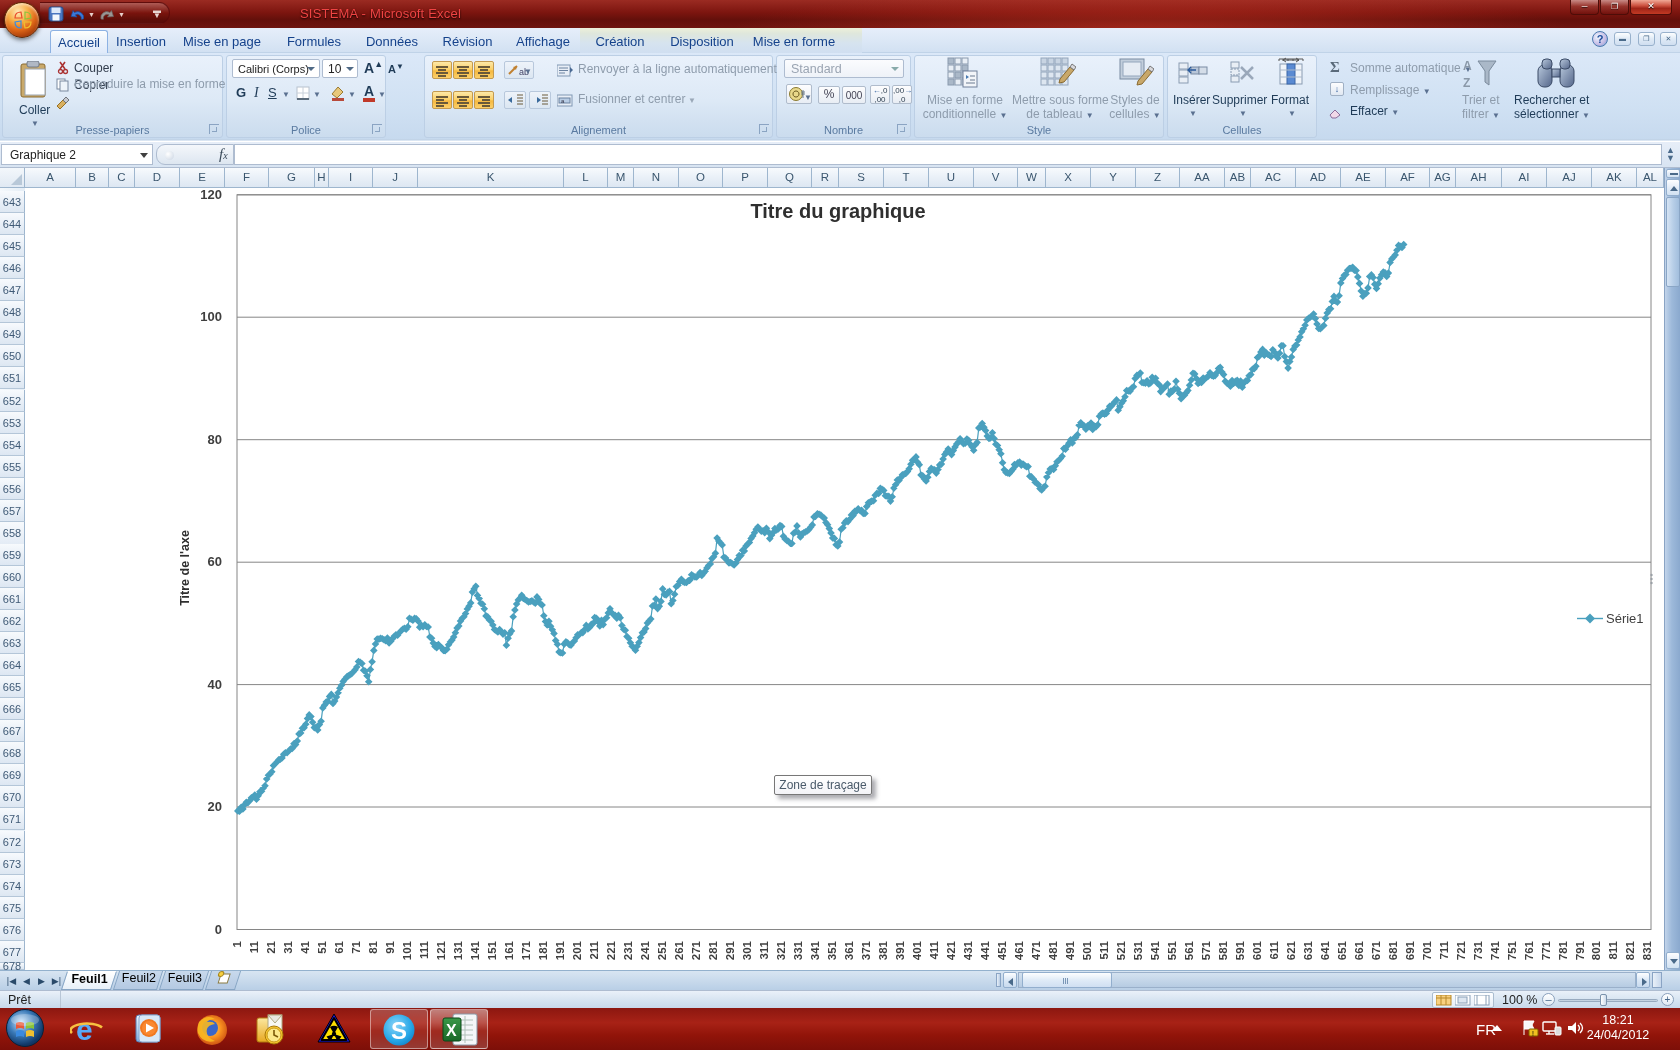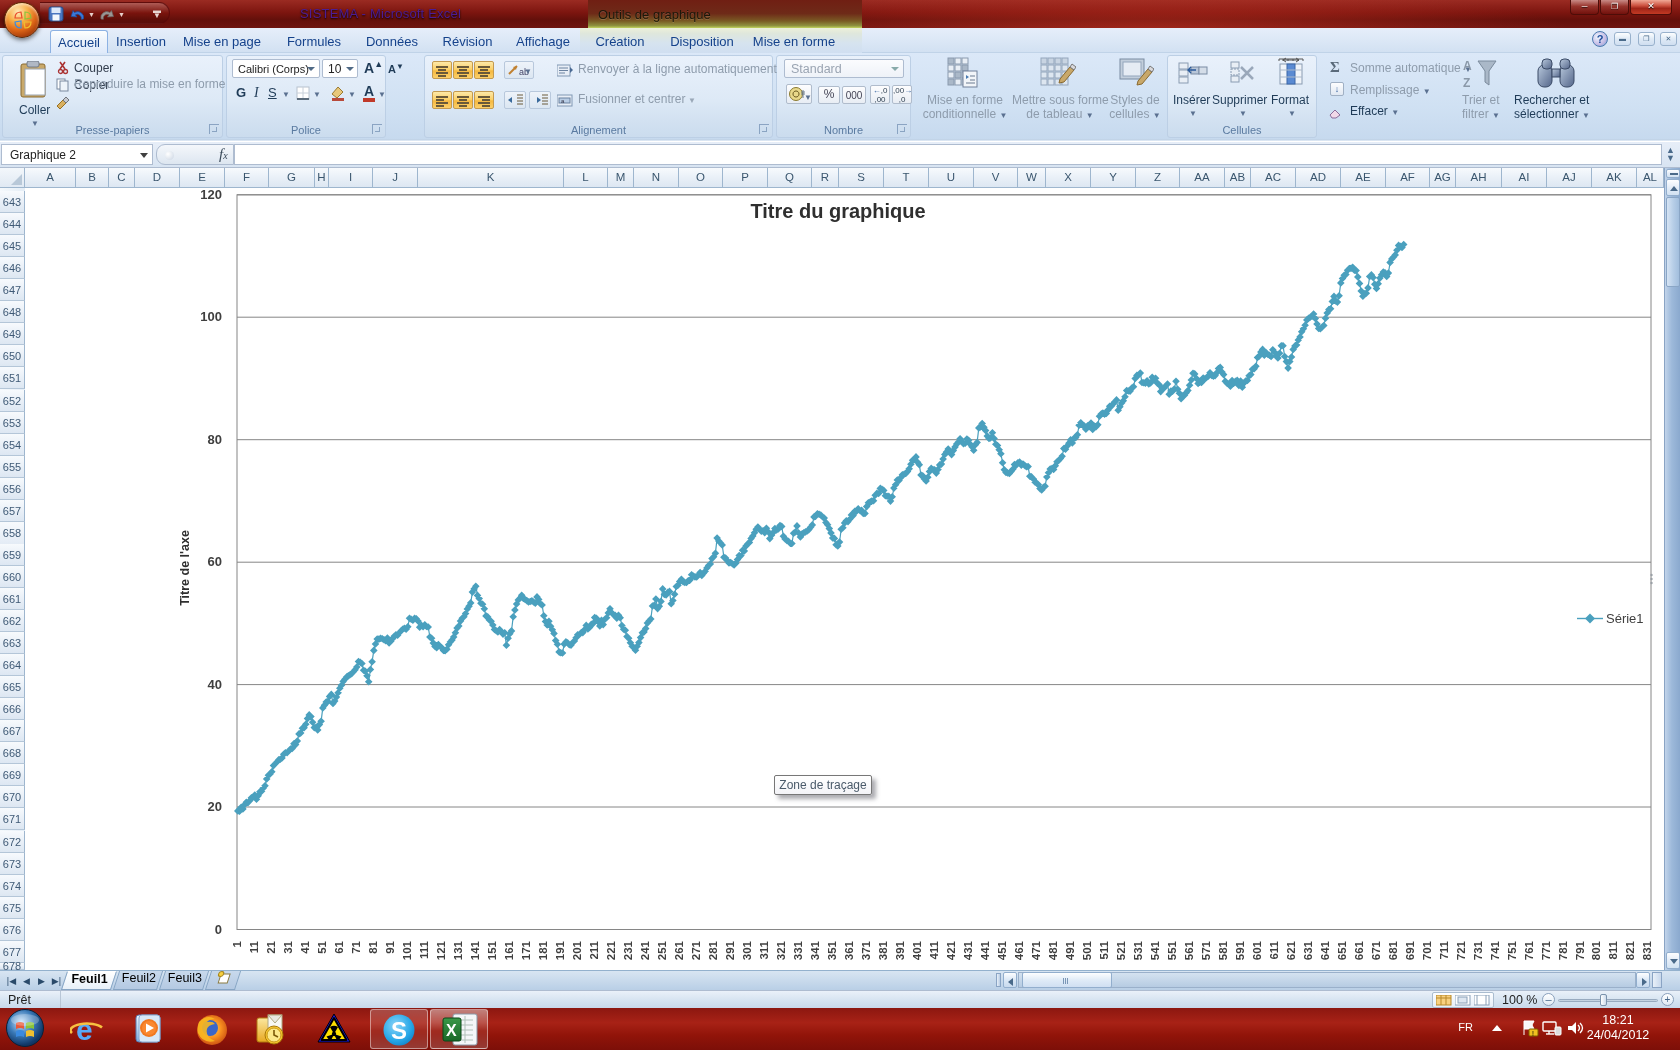--- a/index.html
+++ b/index.html
@@ -4,21 +4,21 @@
 *{margin:0;padding:0;box-sizing:border-box}
 html,body{width:1680px;height:1050px;overflow:hidden;font-family:"Liberation Sans",sans-serif;background:#fff}
 .abs{position:absolute}
 #page{position:relative;width:1680px;height:1050px}
 
 #titlebar{left:0;top:0;width:1680px;height:28px;background:linear-gradient(#9b2b22,#7c150f 45%,#64100b 70%,#6e1510);}
 #titlebar .sheen{left:0;top:0;width:100%;height:100%;background:radial-gradient(ellipse 600px 60px at 1150px 30px,rgba(220,60,40,.45),rgba(0,0,0,0) 70%)}
 #qat{left:40px;top:2px;width:130px;height:22px;background:linear-gradient(rgba(255,255,255,.25),rgba(120,20,10,.25) 50%,rgba(60,5,5,.3));border:1px solid rgba(90,10,10,.8);border-radius:0 11px 11px 0;border-left:none}
 #orb{left:4px;top:2px;width:36px;height:36px;border-radius:50%;background:radial-gradient(circle at 13px 9px,#ffe8b8,#f8b048 30%,#e06818 55%,#a03808 80%,#702404 100%);border:1px solid #5a2a08;box-shadow:0 2px 4px rgba(0,0,0,.5),inset 0 2px 3px rgba(255,255,255,.6);z-index:60}
 #orb svg{position:absolute;left:6px;top:6px}
-#apptitle{left:300px;top:6px;width:400px;color:#4c1d95;font-size:13px;text-shadow:0 1px 2px #000;letter-spacing:.2px}
+#apptitle{left:300px;top:6px;width:400px;color:#ef4444;font-size:13px;text-shadow:0 1px 2px #000;letter-spacing:.2px}
 #ctxtab{left:588px;top:0;width:274px;height:28px;background:linear-gradient(#701f13 0%,#6e2a18 48%,#7a5a24 75%,#8f9240 92%,#b0bd52 97%,#c4d260);color:#1c180a;font-size:13px;text-align:left;padding-left:10px;line-height:29px;text-shadow:0 1px 0 rgba(255,255,255,.15)}
 .winbtns{right:8px;top:0;height:17px;display:flex}
 .winbtn{width:29px;height:15px;margin-left:1px;background:linear-gradient(rgba(255,255,255,.45),rgba(200,140,130,.18) 45%,rgba(90,10,10,.22));border:1px solid #4d0d08;border-top:none;border-radius:0 0 4px 4px;color:#fff;font-size:8px;text-align:center;line-height:13px;text-shadow:0 1px 1px #000}
 .winbtn.close{width:42px;background:linear-gradient(#f0a896,#cc5240 40%,#a02518 60%,#c23a24);font-size:9px}
 
 #tabrow{left:0;top:28px;width:1680px;height:25px;background:linear-gradient(#e6eefa,#d2e1f2);border-bottom:1px solid #c0d3e8}
 #tabrow .ctxzone{left:580px;top:0;width:282px;height:25px;background:linear-gradient(#edf0da,#dfe7dc 22%,#d6e3ef 60%,#d0dff1)}
 .rtab{position:absolute;top:2px;height:23px;font-size:13px;color:#15428b;text-align:center;line-height:23px}
 .rtab.active{background:linear-gradient(#fdfefe,#eef4fb 40%,#dfeafa);border:1px solid #8db2e3;border-bottom:none;border-radius:3px 3px 0 0;color:#15428b}
 .wbtn{width:17px;height:14px;background:linear-gradient(#fdfeff,#dfeaf6 50%,#cfdef0);border:1px solid #98b1cc;border-radius:3px;color:#4a6a8a;font-size:7px;line-height:12px;text-align:center}
@@ -100,21 +100,20 @@
       <svg width="24" height="24" viewBox="0 0 24 24" style="position:absolute;left:6px;top:5px">
 <g stroke="#fff" stroke-width="1.2" fill="none">
 <path d="M4 10 Q4 4 10 4 l1 6 Z" stroke="#e84a2a"></path>
 <path d="M14 4 Q20 4 20 10 l-6 1 Z" stroke="#8ac43a"></path>
 <path d="M20 14 Q20 20 14 20 l-1 -6 Z" stroke="#f0c030"></path>
 <path d="M10 20 Q4 20 4 14 l6 -1 Z" stroke="#3a8ae0"></path>
 </g>
       </svg>
     </div>
 <div class="abs" id="apptitle">SISTEMA  -  Microsoft Excel</div>
-<div class="abs" id="ctxtab">Outils de graphique</div>
 <div class="abs winbtns">
       <div class="winbtn">─</div>
       <div class="winbtn">❐</div>
       <div class="winbtn close">✕</div>
     </div>
 
 <div class="abs" id="tabrow">
       <div class="abs ctxzone"></div>
       <div class="rtab active" style="left:50px;width:58px">Accueil</div>
       <div class="rtab" style="left:112px;width:58px">Insertion</div>
@@ -140,20 +139,23 @@
         <div class="rglabel">Police</div>
         <div class="dlaunch"></div>
       </div>
       <div class="rgroup" style="left:424px;width:349px">
         <div class="rglabel">Alignement</div>
         <div class="dlaunch"></div>
       </div>
       <div class="rgroup" style="left:776px;width:135px">
         <div class="rglabel">Nombre</div>
         <div class="dlaunch"></div>
+      </div>
+      <div class="rgroup" style="left:914px;width:250px">
+        <div class="rglabel">Style</div>
       </div>
       <div class="rgroup" style="left:1167px;width:150px">
         <div class="rglabel">Cellules</div>
       </div>
 
 <div class="abs" style="left:8px;top:5px;width:50px;height:72px;border:1px solid rgba(160,180,205,.0)">
  <svg width="34" height="40" style="position:absolute;left:8px;top:2px">
   <rect x="4" y="3" width="24" height="33" rx="2" fill="#c9a96a" stroke="#8a6a30"></rect>
   <rect x="10" y="0" width="12" height="6" rx="2" fill="#b0b8c4" stroke="#707a88"></rect>
   <rect x="8" y="8" width="20" height="26" fill="#fff" stroke="#9aa4b0"></rect>
@@ -747,21 +749,21 @@
               <stop offset="0" stop-color="#3a9848"></stop>
               <stop offset="1" stop-color="#1a6828"></stop>
             </linearGradient>
           </defs>
 <rect x="12" y="2" width="24" height="31" rx="2" fill="#f4f6f8" stroke="#8a9aa8"></rect>
 <path d="M16 8 h16 M16 13 h16 M16 18 h16 M16 23 h16 M16 28 h16 M24 4 v27" stroke="#b0c0b8" fill="none"></path>
 <rect x="2" y="6" width="18" height="23" rx="2" fill="url(#xlg)" stroke="#0a4818"></rect>
 <text x="5" y="24" font-size="16" font-weight="bold" fill="#fff">X</text>
         </svg></div>
       <div id="tray">
-<div class="abs" style="right:207px;top:13px;font-size:11px;color:#fff">FR</div>
+<div class="abs" style="right:184px;top:13px;font-size:15px;color:#fff">FR</div>
 <div class="abs" style="right:178px;top:17px;width:0;height:0;border-left:5px solid transparent;border-right:5px solid transparent;border-bottom:6px solid #fff"></div>
 <div class="abs" style="right:140px;top:11px"><svg width="20" height="18">
             <path d="M4 2 v14 M4 2 h10 l-2 4 2 4 h-10" fill="#f8f8f8" stroke="#fff"></path>
             <rect x="9" y="10" width="9" height="7" rx="1" fill="#f0c020" stroke="#806000"></rect>
             <text x="12" y="16.5" font-size="7" fill="#000">!</text>
           </svg></div>
 <div class="abs" style="right:118px;top:12px"><svg width="20" height="16">
             <rect x="1" y="2" width="13" height="9" rx="1" fill="none" stroke="#fff" stroke-width="1.4"></rect>
             <path d="M4 14 h8" stroke="#fff" stroke-width="1.4"></path>
             <path d="M7 11 v3" stroke="#fff" stroke-width="1.4"></path>

